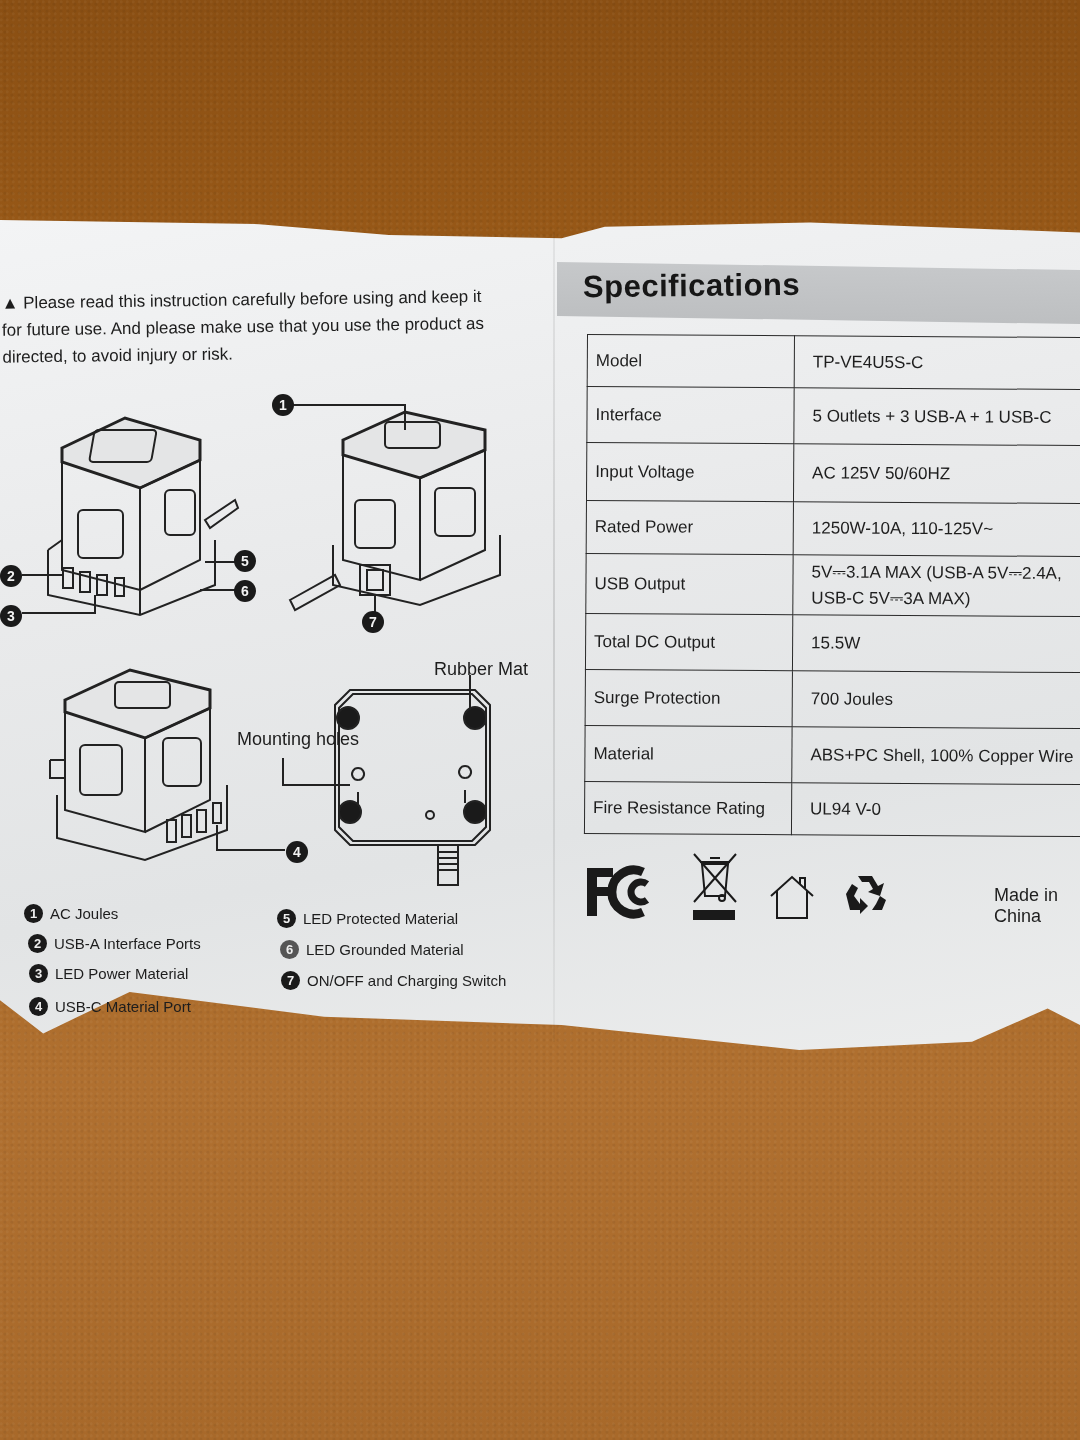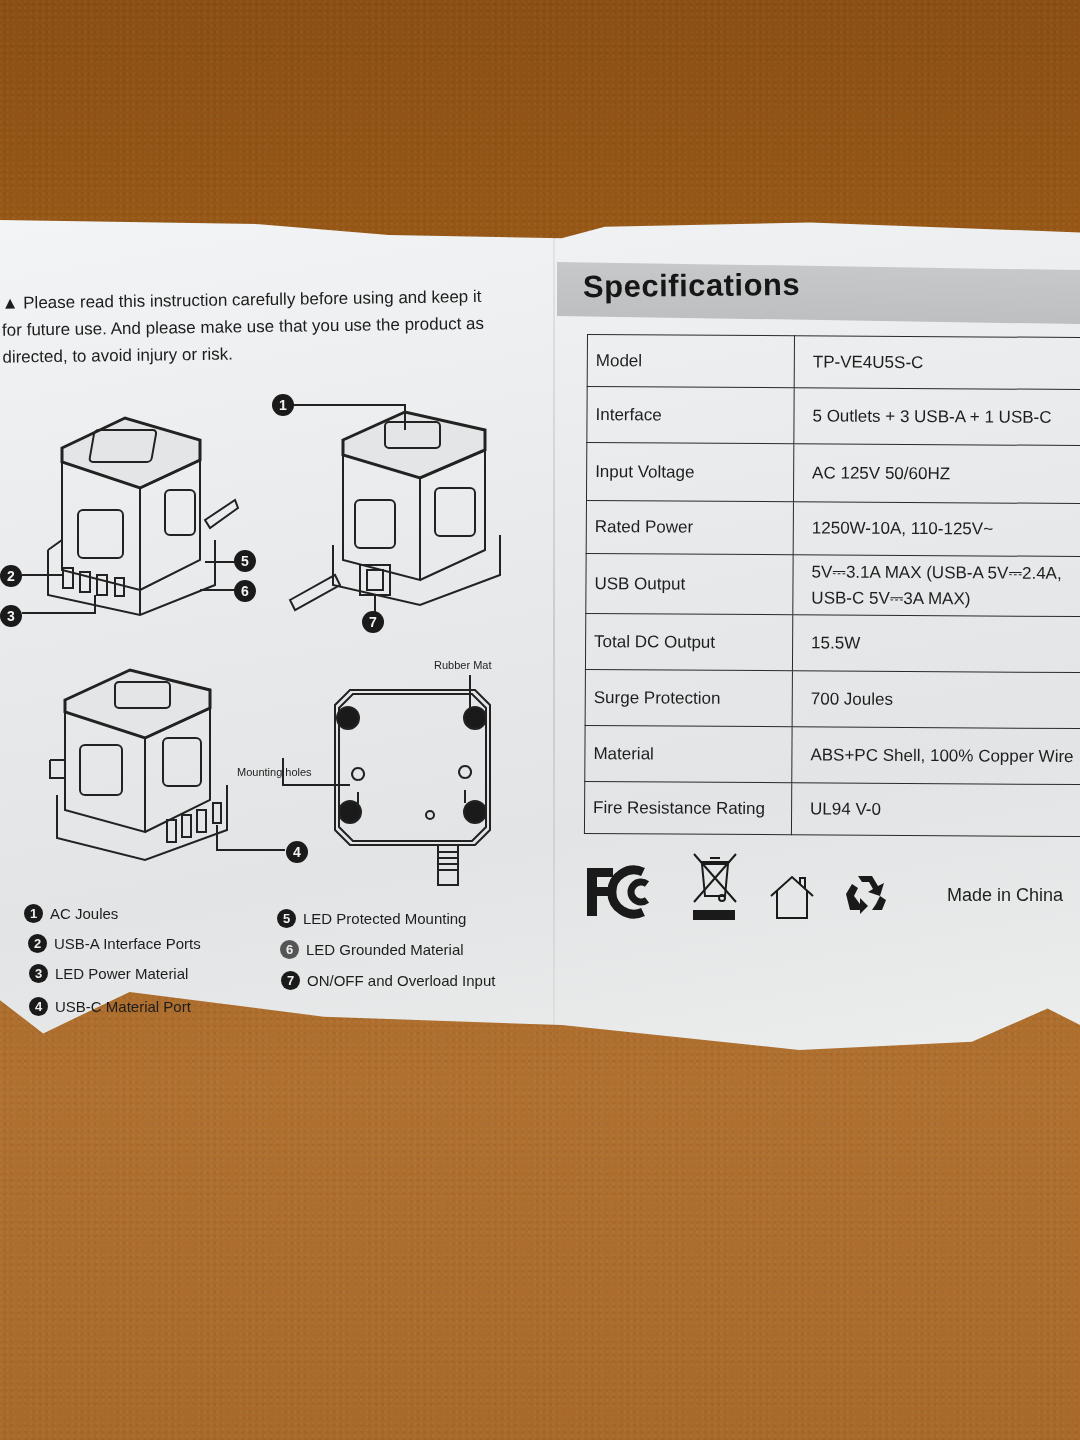--- a/index.html
+++ b/index.html
@@ -30,21 +30,21 @@
     transform: rotate(-0.8deg);
   }
   .intro p { margin:0; }
   
   .diagram { position:absolute; }
   .callout {
     position:absolute; width:22px; height:22px; border-radius:50%;
     background:#1a1a1a; color:#f2f2f2; font-size:14px; font-weight:bold;
     display:flex; align-items:center; justify-content:center;
   }
-  .lbl { position:absolute; font-size:11px; color:#1d1d1d; }
+  .lbl { position:absolute; font-size:18px; color:#1d1d1d; }
   
   .legend { position:absolute; }
   .leg-item { position:absolute; display:flex; align-items:center; gap:7px; font-size:15px; color:#1d1d1d; white-space:nowrap; }
   .leg-num { width:19px; height:19px; border-radius:50%; background:#1a1a1a; color:#eee; font-size:13px; font-weight:bold; display:flex; align-items:center; justify-content:center; }
   
   .spec-header {
     position:absolute; left:557px; top:266px; width:523px; height:54px;
     background: linear-gradient(180deg, #c6c8ca, #bdbfc1);
     transform: skewY(0.9deg);
   }
@@ -56,21 +56,21 @@
     position:absolute; left:587px; top:334px; width:500px;
     border-collapse:collapse; transform: rotate(0.35deg); transform-origin: left top;
   }
   .spec-table td {
     border:1.5px solid #2a2a2a; font-size:17px; color:#1e1e1e;
     padding:0 8px; vertical-align:middle;
   }
   .spec-table td.k { width:190px; }
   .spec-table td.v { padding-left:18px; line-height:26px; }
   .marks { position:absolute; left:585px; top:852px; width:495px; height:80px; }
-  .made { position:absolute; left:947px; top:885px; font-size:18px; color:#1e1e1e; }
+  .made { position:absolute; left:994px; top:885px; font-size:18px; color:#1e1e1e; }
 </style>
 </head>
 <body>
 
 <div class="leather"></div>
 <div class="paper"></div>
 <div class="fold"></div>
 
 <div class="intro">
   <p>▲ Please read this instruction carefully before using and keep it</p>
@@ -149,50 +149,50 @@
     <path d="M78 120 a6 6 0 1 1 0.1 0 M78 132 L78 145"></path>
     <path d="M185 118 a6 6 0 1 1 0.1 0 M185 130 L185 143"></path>
     <circle cx="150" cy="155" r="4"></circle>
     <path d="M158 185 L158 225 L178 225 L178 185"></path>
     <path d="M158 192 L178 192 M158 198 L178 198 M158 204 L178 204 M158 210 L178 210"></path>
     <path d="M190 15 L190 50"></path>
     <path d="M3 98 L3 125 L70 125"></path>
   </g>
 </svg>
 <div class="lbl" style="left:434px;top:659px">Rubber Mat</div>
-<div class="lbl" style="left:237px;top:766px">Mounting holes</div>
+<div class="lbl" style="left:237px;top:729px">Mounting holes</div>
 
 <div class="legend">
   <div class="leg-item" style="left:24px;top:904px">
     <span class="leg-num">1</span>
     <span>AC Joules</span>
   </div>
   <div class="leg-item" style="left:28px;top:934px">
     <span class="leg-num">2</span>
     <span>USB-A Interface Ports</span>
   </div>
   <div class="leg-item" style="left:29px;top:964px">
     <span class="leg-num">3</span>
     <span>LED Power Material</span>
   </div>
   <div class="leg-item" style="left:29px;top:997px">
     <span class="leg-num">4</span>
     <span>USB-C Material Port</span>
   </div>
   <div class="leg-item" style="left:277px;top:909px">
     <span class="leg-num">5</span>
-    <span>LED Protected Mounting</span>
+    <span>LED Protected Material</span>
   </div>
   <div class="leg-item" style="left:280px;top:940px">
     <span class="leg-num" style="background:#555">6</span>
     <span>LED Grounded Material</span>
   </div>
   <div class="leg-item" style="left:281px;top:971px">
     <span class="leg-num">7</span>
-    <span>ON/OFF and Overload Input</span>
+    <span>ON/OFF and Charging Switch</span>
   </div>
 </div>
 
 <div class="spec-header"></div>
 <div class="spec-title">Specifications</div>
 
 <table class="spec-table">
   <tbody>
       <tr style="height:52px">
     <td class="k">Model</td>

